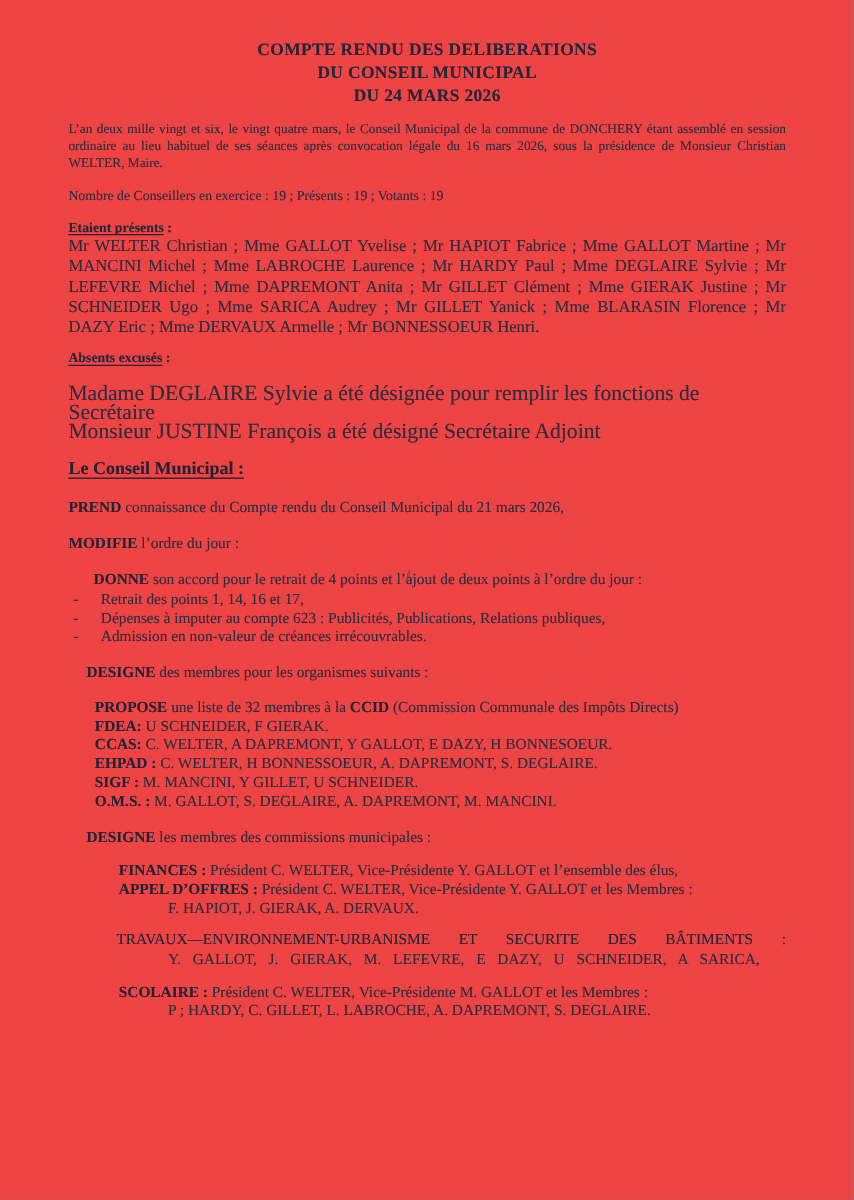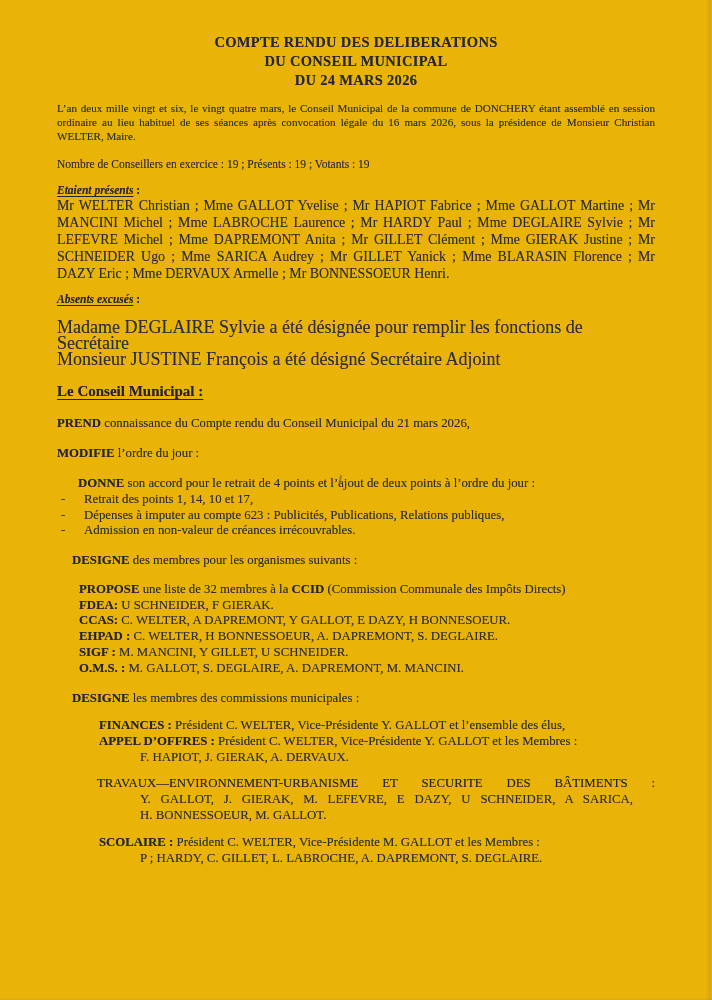--- a/index.html
+++ b/index.html
@@ -1,34 +1,34 @@
 <!DOCTYPE html>
 <html><head>
 <meta charset="utf-8">
 <style>
   html, body { margin: 0; padding: 0; background: #ffffff; }
   .page {
     position: relative;
     width: 712px;
     height: 1000px;
-    background: #eab308;
+    background: #ef4444;
     font-family: "Liberation Serif", "DejaVu Serif", serif;
     color: #2d2d3e;
     overflow: hidden;
     text-shadow: 0 0 0.5px rgba(45,45,62,0.45);
   }
   .content { position: absolute; left: 57px; top: 33px; width: 598px; }
 
   .title { text-align: center; font-weight: bold; font-size: 14.5px; line-height: 19px; letter-spacing: 0.3px; color: #26263a; }
 
   .intro { margin-top: 12px; font-size: 11.1px; line-height: 13.8px; text-align: justify; }
   .counts { margin-top: 14px; font-size: 11.5px; line-height: 14px; }
 
   .small-heading { margin-top: 12px; font-size: 11.5px; line-height: 14px; font-weight: bold; color: #26263a; }
-  .small-heading .u { text-decoration: underline; text-underline-offset: 2px; font-style: italic; }
+  .small-heading .u { text-decoration: underline; text-underline-offset: 2px; }
 
   .attendees { margin-top: 1px; font-size: 13.9px; line-height: 16.8px; text-align: justify; }
 
   .secretary { margin-top: 13px; font-size: 18px; line-height: 16px; }
 
   .council-heading { margin-top: 15px; font-size: 15px; line-height: 19px; font-weight: bold; color: #222234; }
   .council-heading .u { text-decoration: underline; text-underline-offset: 2.5px; }
 
   .verb-p { font-size: 12.8px; line-height: 16px; }
   .verb-p b { color: #232336; }
@@ -112,21 +112,21 @@
       <b>MODIFIE</b><span> l’ordre du jour :</span>
     </p>
 
     <p class="verb-p mt ind-block" style="margin-bottom:0;">
       <b>DONNE</b><span> son accord pour le retrait de 4 points et l’ajout de deux points à l’ordre du jour :</span>
     </p>
 
     <div class="bullets">
       <div class="bullet-row">
         <span class="bullet-dash">-</span>
-        <span class="bullet-text">Retrait des points 1, 14, 10 et 17,</span>
+        <span class="bullet-text">Retrait des points 1, 14, 16 et 17,</span>
       </div>
       <div class="bullet-row">
         <span class="bullet-dash">-</span>
         <span class="bullet-text">Dépenses à imputer au compte 623 : Publicités, Publications, Relations publiques,</span>
       </div>
       <div class="bullet-row">
         <span class="bullet-dash">-</span>
         <span class="bullet-text">Admission en non-valeur de créances irrécouvrables.</span>
       </div>
     </div>
@@ -165,21 +165,20 @@
         <b>FINANCES :</b><span> Président C. WELTER, Vice-Présidente Y. GALLOT et l’ensemble des élus,</span>
       </div>
       <div class="comm">
         <b>APPEL D’OFFRES :</b><span> Président C. WELTER, Vice-Présidente Y. GALLOT et les Membres :</span>
       </div>
       <div class="comm-sub">F. HAPIOT, J. GIERAK, A. DERVAUX.</div>
 
       <div class="travaux-label" style="margin-top:11px;">TRAVAUX—ENVIRONNEMENT-URBANISME ET SECURITE DES BÂTIMENTS :</div>
       <div class="travaux-members">
         <div class="jlast">Y. GALLOT, J. GIERAK, M. LEFEVRE, E DAZY, U SCHNEIDER, A SARICA,</div>
-        <div>H. BONNESSOEUR, M. GALLOT.</div>
       </div>
 
       <div class="comm" style="margin-top:12px;">
         <b>SCOLAIRE :</b><span> Président C. WELTER, Vice-Présidente M. GALLOT et les Membres :</span>
       </div>
       <div class="comm-sub">P ; HARDY, C. GILLET, L. LABROCHE, A. DAPREMONT, S. DEGLAIRE.</div>
     </div>
 
   </div>
 

